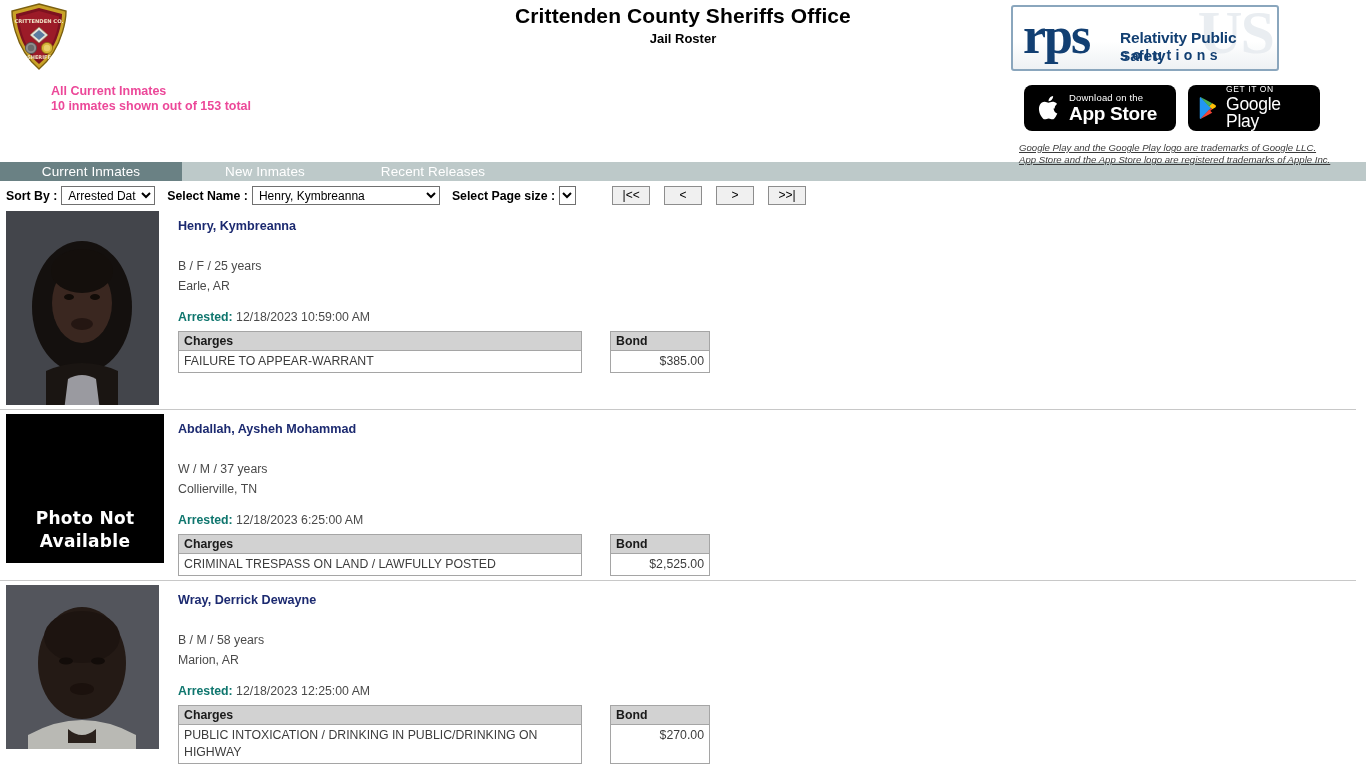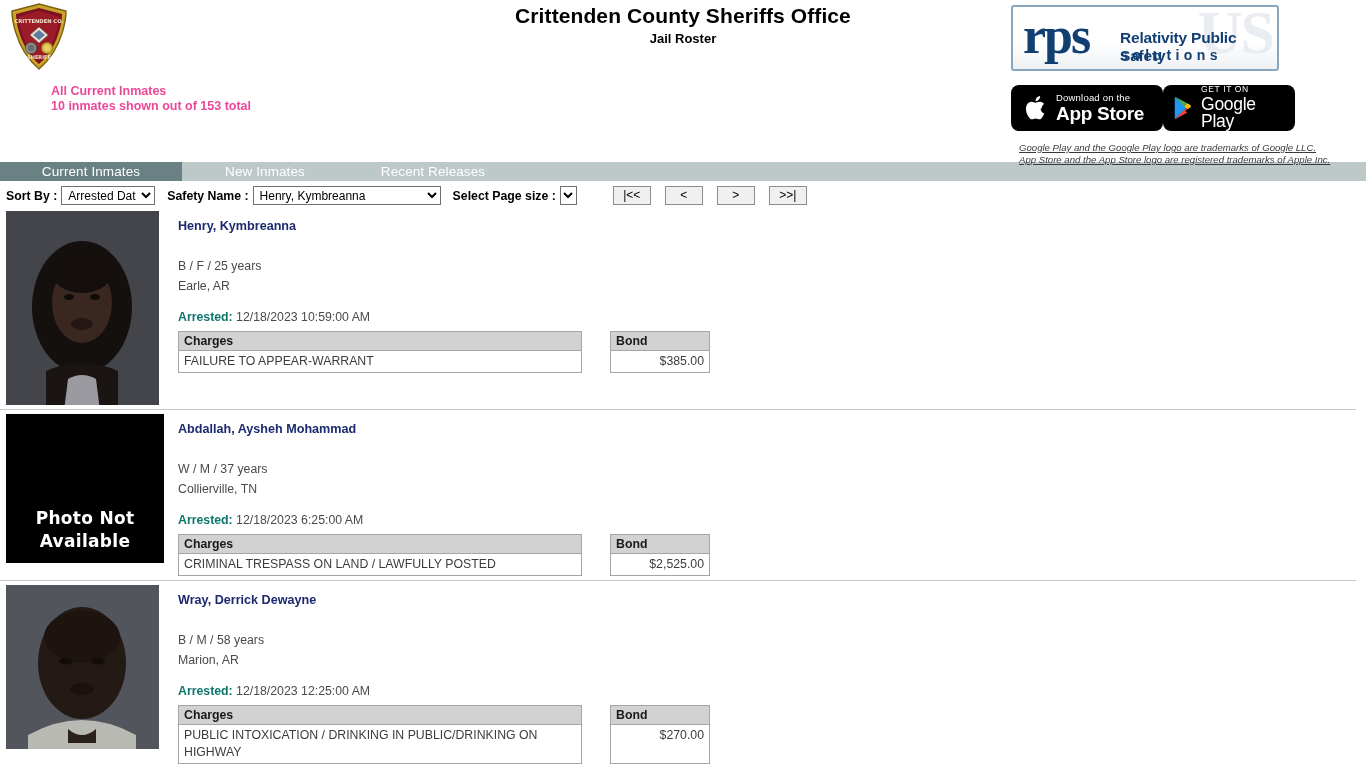--- a/index.html
+++ b/index.html
@@ -99,23 +99,23 @@
     position: absolute;
     left: 107px; top: 40px;
     font-size: 14px;
     font-weight: bold;
     color: #123f72;
     letter-spacing: 4.4px;
   }
 
   .store-row {
     position: absolute;
-    left: 0; top: 80px;
-    display: flex;
-    gap: 0;
+    left: 13px; top: 80px;
+    display: flex;
+    gap: 12px;
   }
   .store-btn {
     background: #000;
     border-radius: 8px;
     height: 46px;
     display: flex;
     align-items: center;
     padding: 0 13px;
     gap: 8px;
     cursor: pointer;
@@ -379,21 +379,21 @@
 <div class="tabbar">
   <div class="tab tab-cur active">Current Inmates</div>
   <div class="tab tab-new">New Inmates</div>
   <div class="tab tab-rel">Recent Releases</div>
 </div>
 
 <div class="toolbar">
   <span class="tb-label">Sort By :</span>
   <select class="tb-select" id="sel-sort"><option value="Arrested Date">Arrested Date</option><option value="Name">Name</option></select>
 
-  <span class="tb-label sp">Safety Name :</span>
+  <span class="tb-label sp">Select Name :</span>
   <select class="tb-select" id="sel-name"><option value="Henry, Kymbreanna">Henry, Kymbreanna</option><option value="Abdallah, Aysheh Mohammad">Abdallah, Aysheh Mohammad</option><option value="Wray, Derrick Dewayne">Wray, Derrick Dewayne</option></select>
 
   <span class="tb-label sp">Select Page size :</span>
   <select class="tb-select" id="sel-size"><option value="10">10</option><option value="25">25</option><option value="50">50</option></select>
 
   <div class="pager">
     <button class="pg-btn">|&lt;&lt;</button>
     <button class="pg-btn">&lt;</button>
     <button class="pg-btn">&gt;</button>
     <button class="pg-btn">&gt;&gt;|</button>

